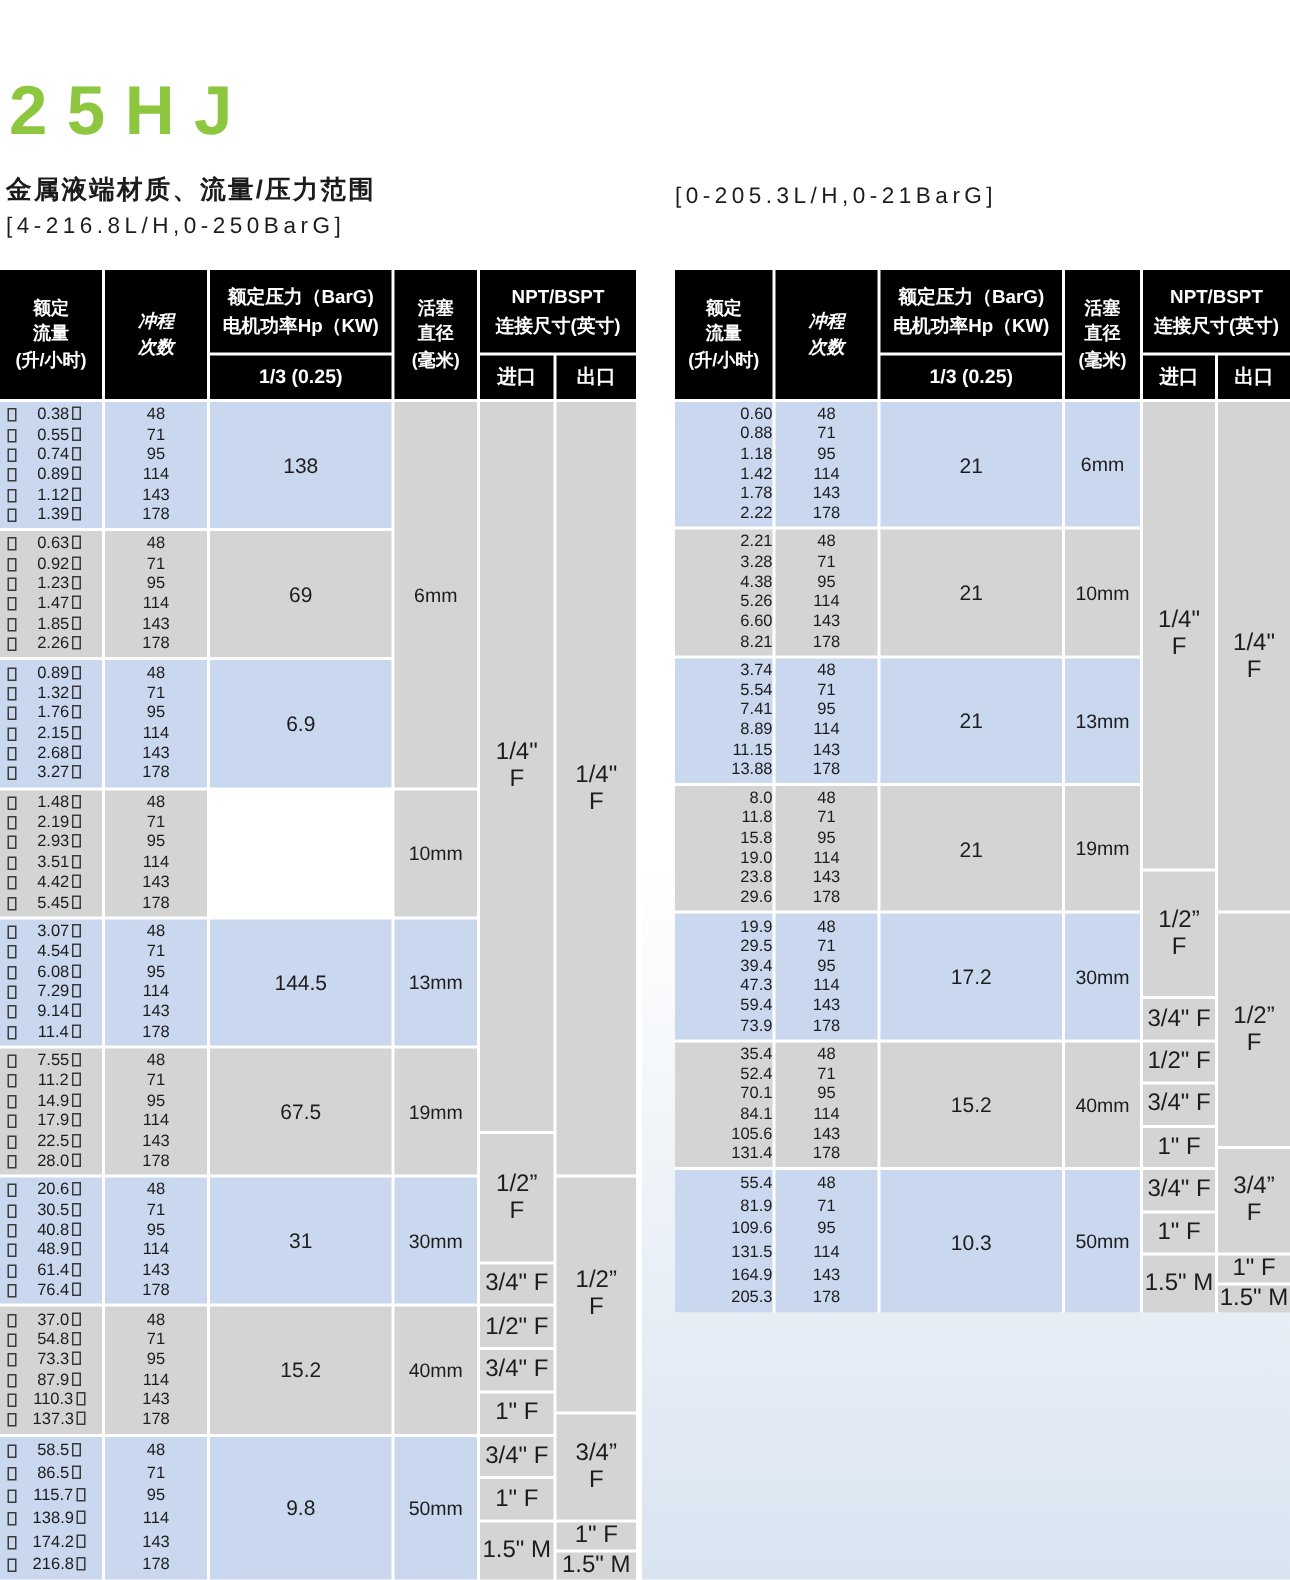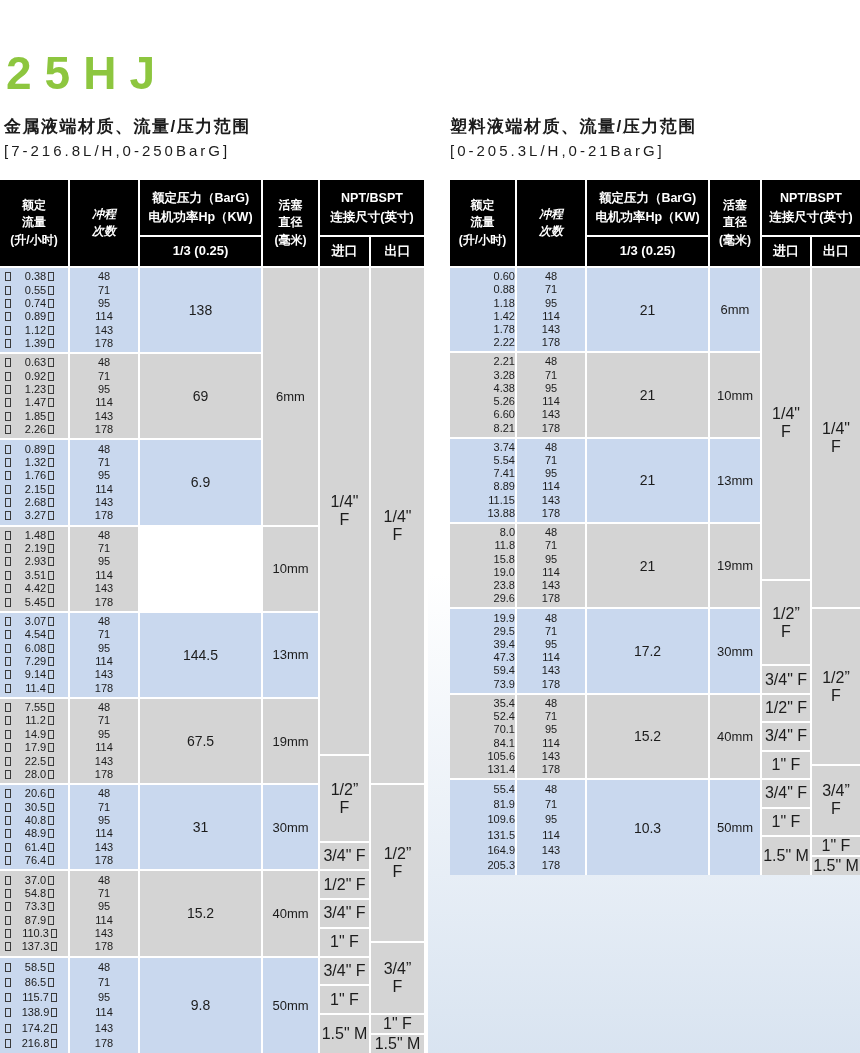--- a/index.html
+++ b/index.html
@@ -53,24 +53,23 @@
 </style>
 </head>
 <body>
 
 <div class="bg-fade"></div>
 
 <div class="page-title" style="color: rgb(141, 198, 63);">25HJ</div>
 
 <div class="tbl-caption cap-left">
   <div class="sub">金属液端材质、流量/压力范围</div>
-  <div class="rng">[7-216.8L/H,0-250BarG]</div>
+  <div class="rng">[4-216.8L/H,0-250BarG]</div>
 </div>
 <div class="tbl-caption cap-right">
-  <div class="sub">塑料液端材质、流量/压力范围</div>
   <div class="rng">[0-205.3L/H,0-21BarG]</div>
 </div>
 
 <div class="ptable tbl-left" id="tbl-left">
   <div class="header-grid">
     <div class="hcell h-flow">额定
 流量
 (升/小时)</div>
     <div class="hcell h-stroke">冲程
 次数</div>

